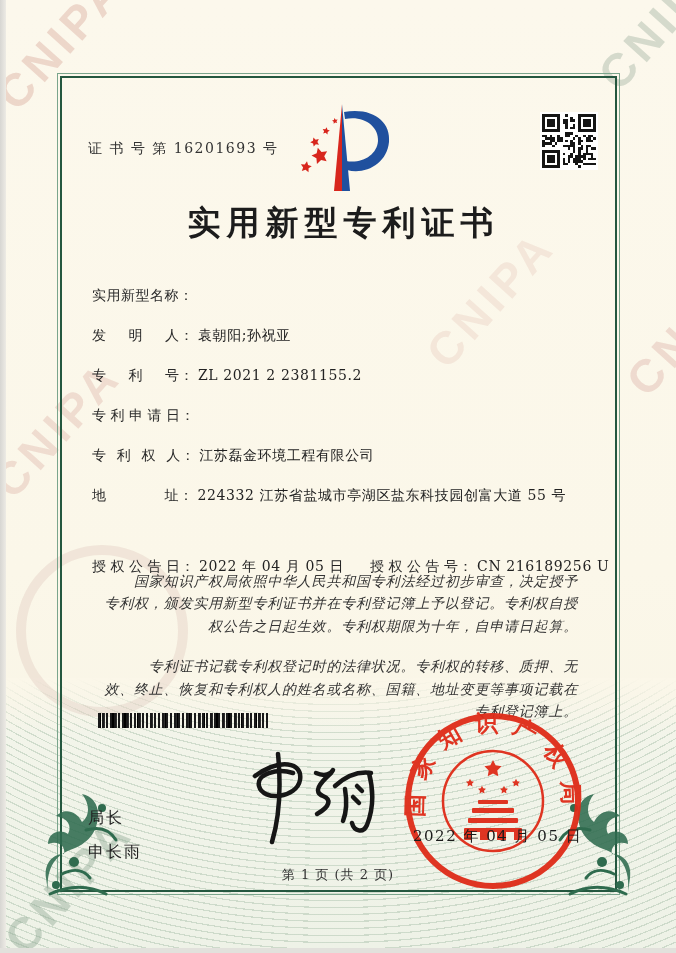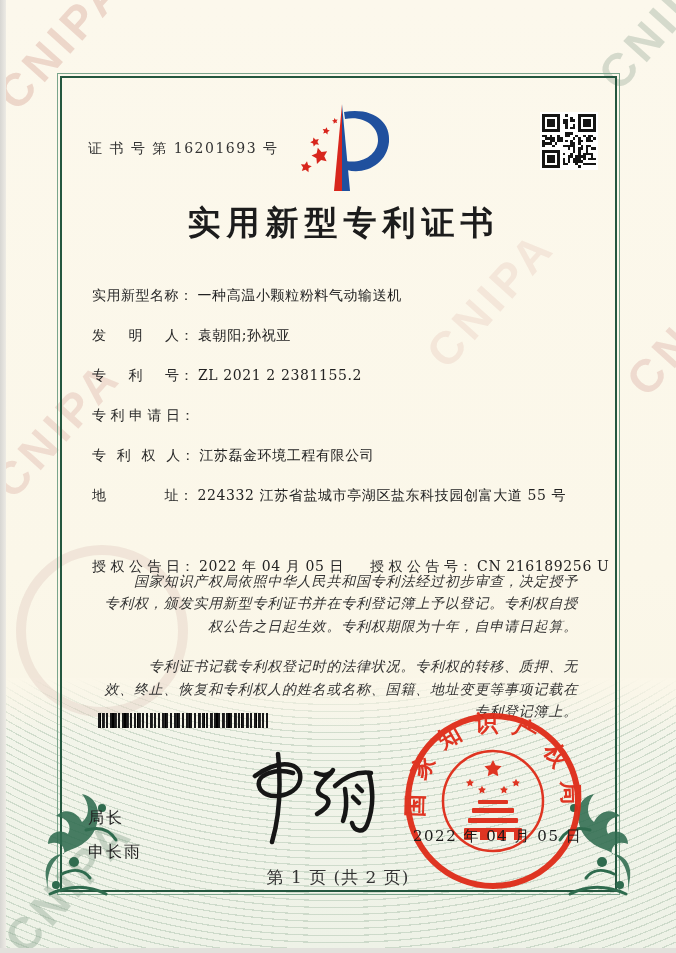--- a/index.html
+++ b/index.html
@@ -68,21 +68,21 @@
             font-family:Liberation Sans, sans-serif;font-size:16px;color:#222;
             letter-spacing:2px;}
   .director div{margin-bottom:13px;}
   .signature{position:absolute;left:185px;top:740px;width:190px;height:112px;z-index:4;}
 
   .seal{position:absolute;left:398px;top:708px;width:190px;height:186px;z-index:4;opacity:.95;}
   .seal-date{position:absolute;left:413px;top:827px;z-index:5;font-size:15px;color:#1b1b1b;
              letter-spacing:1.5px;white-space:nowrap;}
 
   .page-no{position:absolute;left:0;right:0;top:866px;z-index:4;text-align:center;
-           font-size:17px;letter-spacing:1px;color:#333;}
+           font-size:13px;letter-spacing:1px;color:#333;}
   .footer-note{position:absolute;left:238px;top:952px;width:204px;height:42px;z-index:4;
                background:#ffffff;display:flex;align-items:center;justify-content:center;
                font-size:10px;font-style:italic;letter-spacing:3px;color:#222;}
 </style>
 </head>
 <body>
 
 <div class="page">
 
   <div class="waves"></div>
@@ -272,21 +272,20 @@
       <rect x="16" y="2" width="3" height="3"></rect>
       <rect x="2" y="16" width="3" height="3"></rect>
     </g>
   </svg>
 
   <h1 class="title">实用新型专利证书</h1>
 
   <div class="fields">
     <div class="frow">
       <span class="flabel">实用新型名称：</span>
-      <span class="fvalue">一种高温小颗粒粉料气动输送机</span>
     </div>
     <div class="frow">
       <span class="flabel">发　 明　 人：</span>
       <span class="fvalue">袁朝阳;孙祝亚</span>
     </div>
     <div class="frow">
       <span class="flabel">专　 利　 号：</span>
       <span class="fvalue">ZL 2021 2 2381155.2</span>
     </div>
     <div class="frow">

